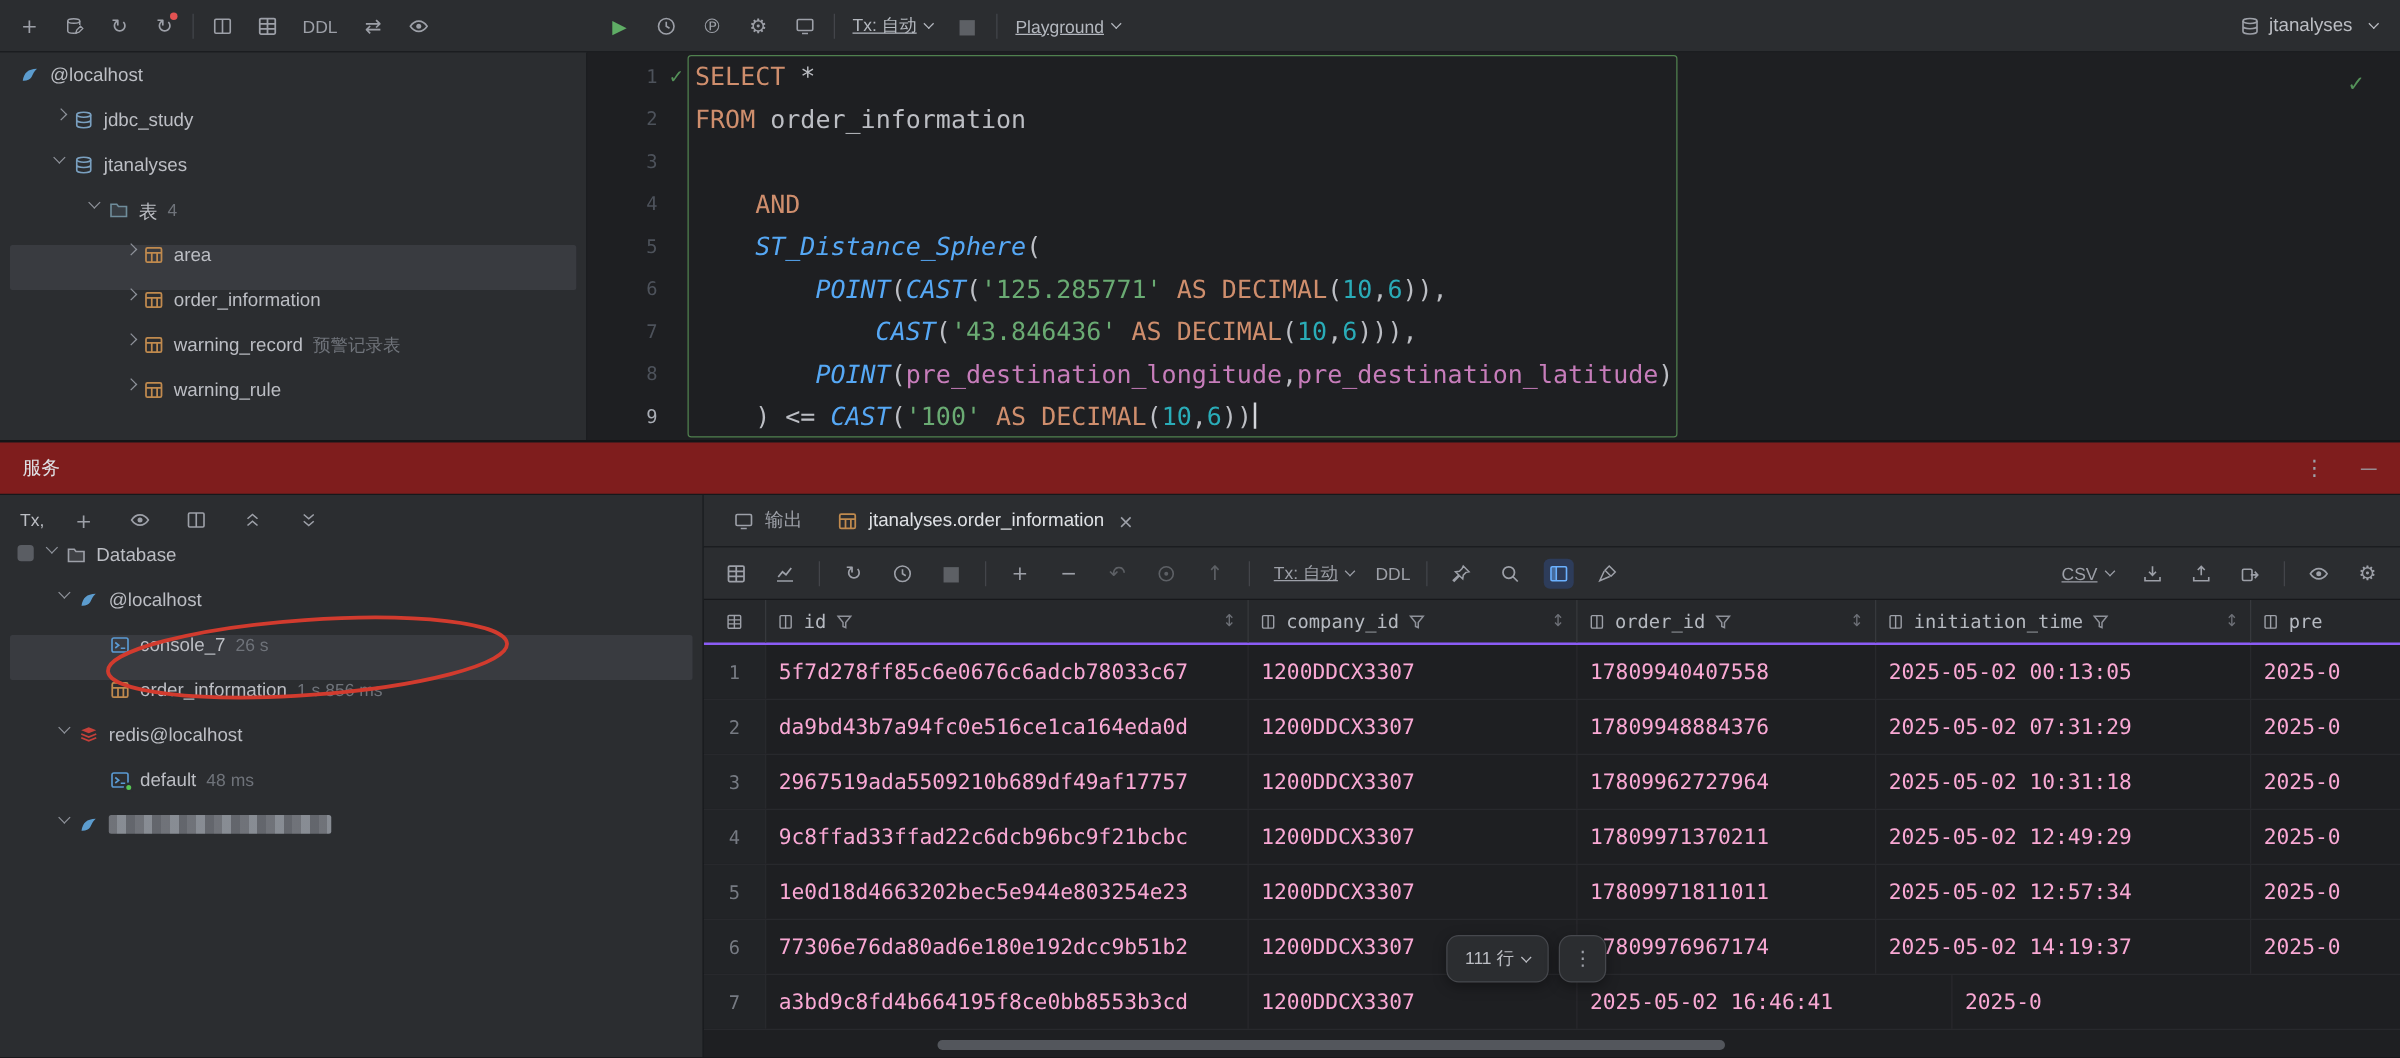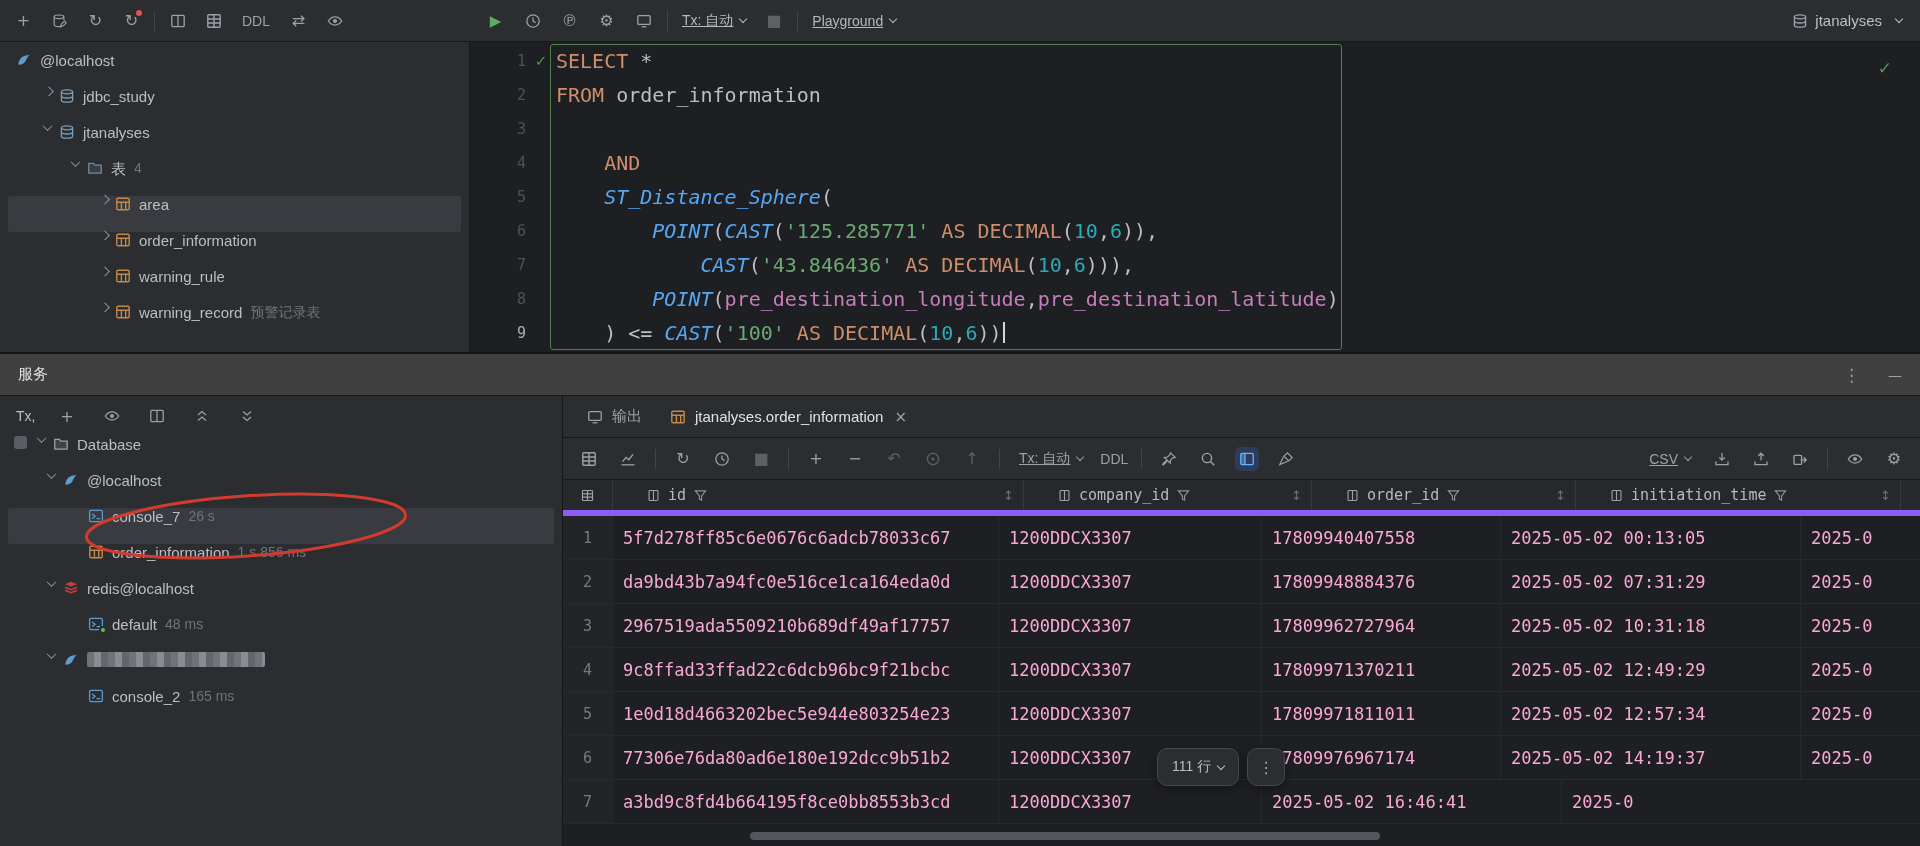--- a/index.html
+++ b/index.html
@@ -57,21 +57,21 @@
   .tok-str { color:#6aab73; }
   .tok-num { color:#2aacb8; }
   .tok-fn  { color:#56a8f5; font-style:italic; }
   .tok-col { color:#c77dbb; }
   .code-line.cur-line .code::after { content:""; display:inline-block; width:2px; height:21px;
             background:#d3d5db; margin-left:1px; vertical-align:-3px; }
   .editor-ok { position:absolute; top:16px; right:28px; color:#549159; font-size:17px; }
 
   
   .services { height:494px; display:flex; flex-direction:column; border-top:2px solid #141517; }
-  .services-header { height:42px; flex:none; background:#404040; border-bottom:1px solid #17181b;
+  .services-header { height:42px; flex:none; background:#7f1d1d; border-bottom:1px solid #17181b;
                      display:flex; align-items:center; padding:0 18px; }
   .services-title { color:#dfe1e5; font-size:15px; }
   .sh-actions { margin-left:auto; display:flex; align-items:center; gap:28px; color:#9da0a8; font-size:17px; }
   .services-body { flex:1; display:flex; min-height:0; }
 
   .services-left { width:563px; flex:none; background:#2b2d30; border-right:1px solid #17181b; position:relative; }
   .sl-toolbar { height:40px; display:flex; align-items:center; gap:18px; padding:0 16px; color:#9da0a8; }
   .sl-toolbar .lbl { font-size:14px; color:#bcbec4; }
   .graysq { width:13px; height:13px; background:#5a5d63; border-radius:3px; flex:none; margin-right:3px; }
   .icwrap { position:relative; display:inline-flex; flex:none; }
@@ -88,22 +88,22 @@
   .tab.active { color:#dfe1e5; }
   .tab .close { color:#9da0a8; font-size:15px; margin-left:2px; }
 
   .res-toolbar { height:42px; flex:none; background:#2b2d30; border-bottom:1px solid #17181b;
                  display:flex; align-items:center; gap:15px; padding:0 14px; color:#9da0a8; font-size:14px; }
   .res-toolbar .tbtn { width:24px; height:24px; }
   .res-toolbar .hl { background:rgba(53,116,240,.22); color:#6bb1ff; border-radius:5px; }
   .spacer { flex:1; }
 
   .table { flex:1; position:relative; overflow:hidden; font-family:"DejaVu Sans Mono",monospace; font-size:17px; }
-  .thead { height:36px; display:flex; background:#26282b; border-bottom:6px solid #8b5cf6;
-           color:#b6bac1; font-size:15px;gap:25px; }
+  .thead { height:36px; display:flex; background:#26282b; border-bottom:2px solid #8b5cf6;
+           color:#b6bac1; font-size:15px; }
   .hcell {  display:flex; align-items:center; gap:8px; padding:0 9px; border-right:1px solid #37393d; }
   .hcell .sort { margin-left:auto; color:#6d7077; font-size:13px; }
   .hcell .fun { color:#8e9199; display:inline-flex; }
   .c0 { width:50px; flex:none; justify-content:center; }
   .c1 { width:386px; flex:none; } .c2 { width:263px; flex:none; }
   .c3 { width:239px; flex:none; } .c4 { width:300px; flex:none; }
   .c5 { flex:1; border-right:none !important; }
   .trow { height:44px; display:flex; border-bottom:1px solid #28292d; }
   .tcell { display:flex; align-items:center; padding:0 10px; border-right:1px solid #28292d;
            overflow:hidden; white-space:nowrap; color:#f9a8d4; }
@@ -349,29 +349,29 @@
         <svg class="ic ic-gold">
             <use href="#i-table"></use>
           </svg>
         <span>order_information</span>
       </div>
       <div class="tree-row" style="padding-left:100px">
         <span class="chev r"></span>
         <svg class="ic ic-gold">
             <use href="#i-table"></use>
           </svg>
-        <span>warning_rule</span>
+        <span>warning_record</span>
+        <span class="muted">预警记录表</span>
       </div>
       <div class="tree-row" style="padding-left:100px">
         <span class="chev r"></span>
         <svg class="ic ic-gold">
             <use href="#i-table"></use>
           </svg>
-        <span>warning_record</span>
-        <span class="muted">预警记录表</span>
+        <span>warning_rule</span>
       </div>
     </div>
 
     <div class="editor">
       <div class="sel-box"></div>
       <div class="code-line">
         <span class="gutter">1</span>
         <span class="gcheck glyph">✓</span>
         <span class="code"><span class="tok-kw">SELECT</span><span class="tok-id"> *</span></span>
       </div>
@@ -503,27 +503,20 @@
               </span>
             <span>default</span>
             <span class="muted">48 ms</span>
           </div>
           <div class="tree-row" style="padding-left:48px">
             <span class="chev d"></span>
             <svg class="ic ic-sw">
                 <use href="#i-swoosh"></use>
               </svg>
             <span class="redacted"></span>
-          </div>
-          <div class="tree-row" style="padding-left:88px">
-            <svg class="ic ic-blue">
-                <use href="#i-console"></use>
-              </svg>
-            <span>console_2</span>
-            <span class="muted">165 ms</span>
           </div>
         </div>
 
         <svg class="annot" width="340" height="76">
           <ellipse cx="170" cy="38" rx="160" ry="30" fill="none" stroke="#d23b2e" stroke-width="3" transform="rotate(-4 170 38)"></ellipse>
         </svg>
       </div>
 
       <div class="services-right">
         <div class="tabs">

